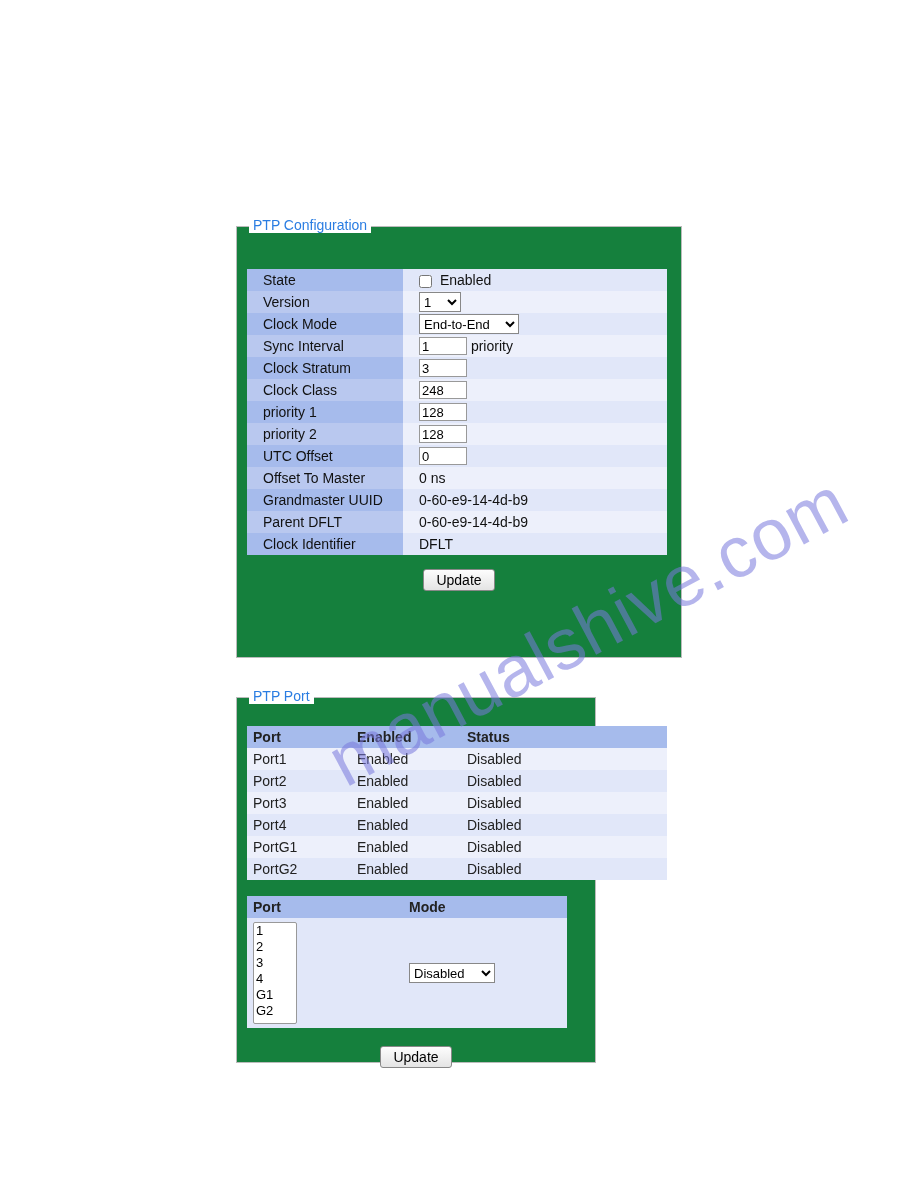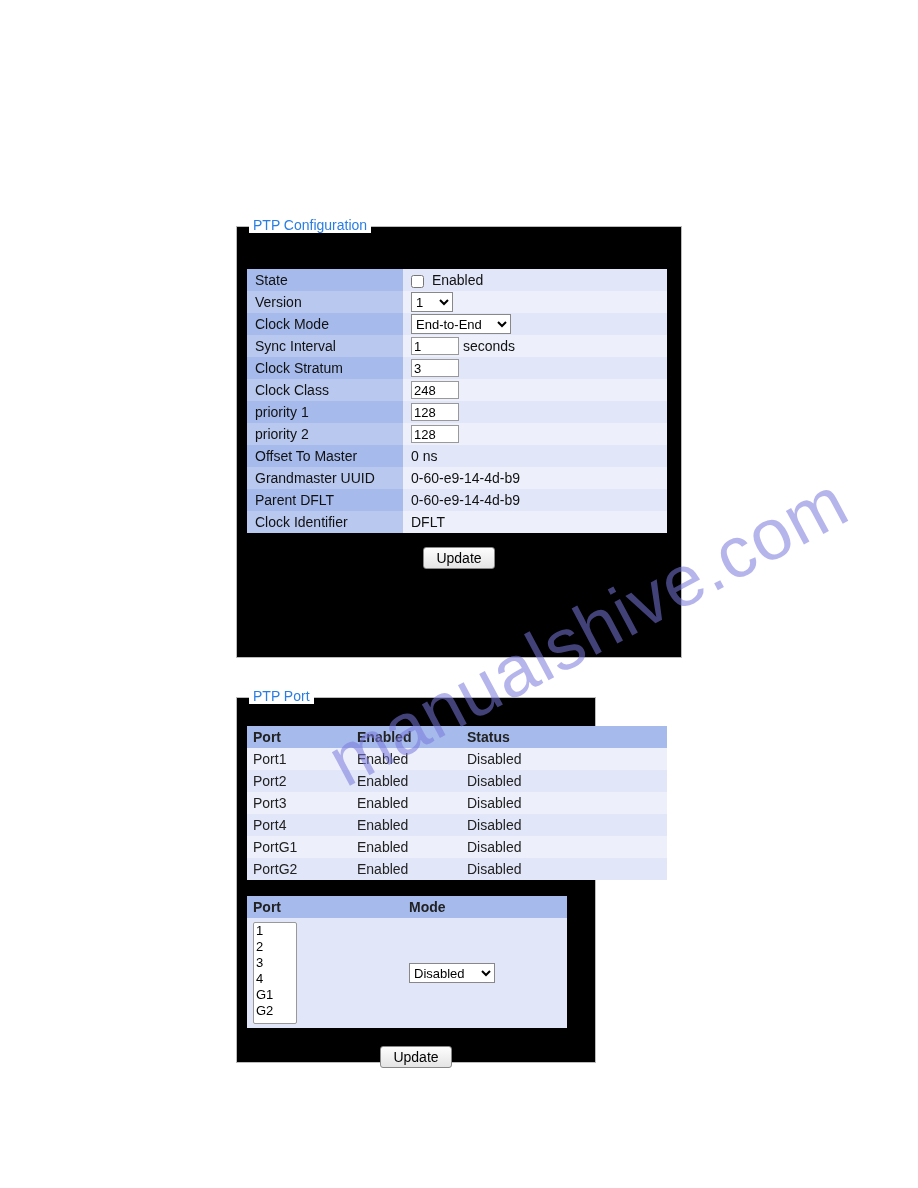--- a/index.html
+++ b/index.html
@@ -23,21 +23,21 @@
     transform: rotate(-28deg);
     pointer-events: none;
     user-select: none;
     font-family: Arial, sans-serif;
     letter-spacing: 1px;
     z-index: 50;
   }
   .panel {
     position: absolute;
     border: 1px solid #bbb;
-    background: #000000;
+    background: #15803d;
   }
   .panel-legend {
     position: absolute;
     top: -10px;
     left: 12px;
     background: #fff;
     padding: 0 4px;
     color: #2a7de2;
     font-size: 14px;
   }
@@ -54,21 +54,21 @@
     height: 366px;
   }
   table.cfg {
     border-collapse: collapse;
     width: 420px;
     margin: 42px 0 0 10px;
   }
   table.cfg td {
     height: 22px;
     vertical-align: middle;
-    padding: 0 8px;
+    padding: 0 16px;
     font-size: 14px;
   }
   table.cfg tr:nth-child(odd)  td.label { background: #a6bbec; }
   table.cfg tr:nth-child(even) td.label { background: #b9c8ef; }
   table.cfg tr:nth-child(odd)  td.value { background: #e1e7f9; }
   table.cfg tr:nth-child(even) td.value { background: #edf0fb; }
   td.label { width: 156px; color:#111; }
   td.value { color:#111; }
   input.txt {
     width: 48px;
@@ -172,38 +172,42 @@
       <td class="value">
         <select class="sel" style="width:100px">
           <option>End-to-End</option>
         </select>
       </td>
     </tr>
     <tr>
       <td class="label">Sync Interval</td>
       <td class="value">
         <input class="txt" value="1" style="">
-        <span>seconds</span>
+        <span>priority</span>
       </td>
     </tr>
     <tr>
       <td class="label">Clock Stratum</td>
       <td class="value"><input class="txt" value="3" style=""></td>
     </tr>
     <tr>
       <td class="label">Clock Class</td>
       <td class="value"><input class="txt" value="248" style=""></td>
     </tr>
     <tr>
       <td class="label">priority 1</td>
       <td class="value"><input class="txt" value="128" style=""></td>
     </tr>
     <tr>
       <td class="label">priority 2</td>
       <td class="value"><input class="txt" value="128" style=""></td>
+    </tr>
+    <tr>
+      <td class="label">UTC Offset</td>
+      <td class="value"><input class="txt" value="0" style=""></td>
     </tr>
     <tr>
       <td class="label">Offset To Master</td>
       <td class="value">0 ns</td>
     </tr>
     <tr>
       <td class="label">Grandmaster UUID</td>
       <td class="value">0-60-e9-14-4d-b9</td>
     </tr>
     <tr>

